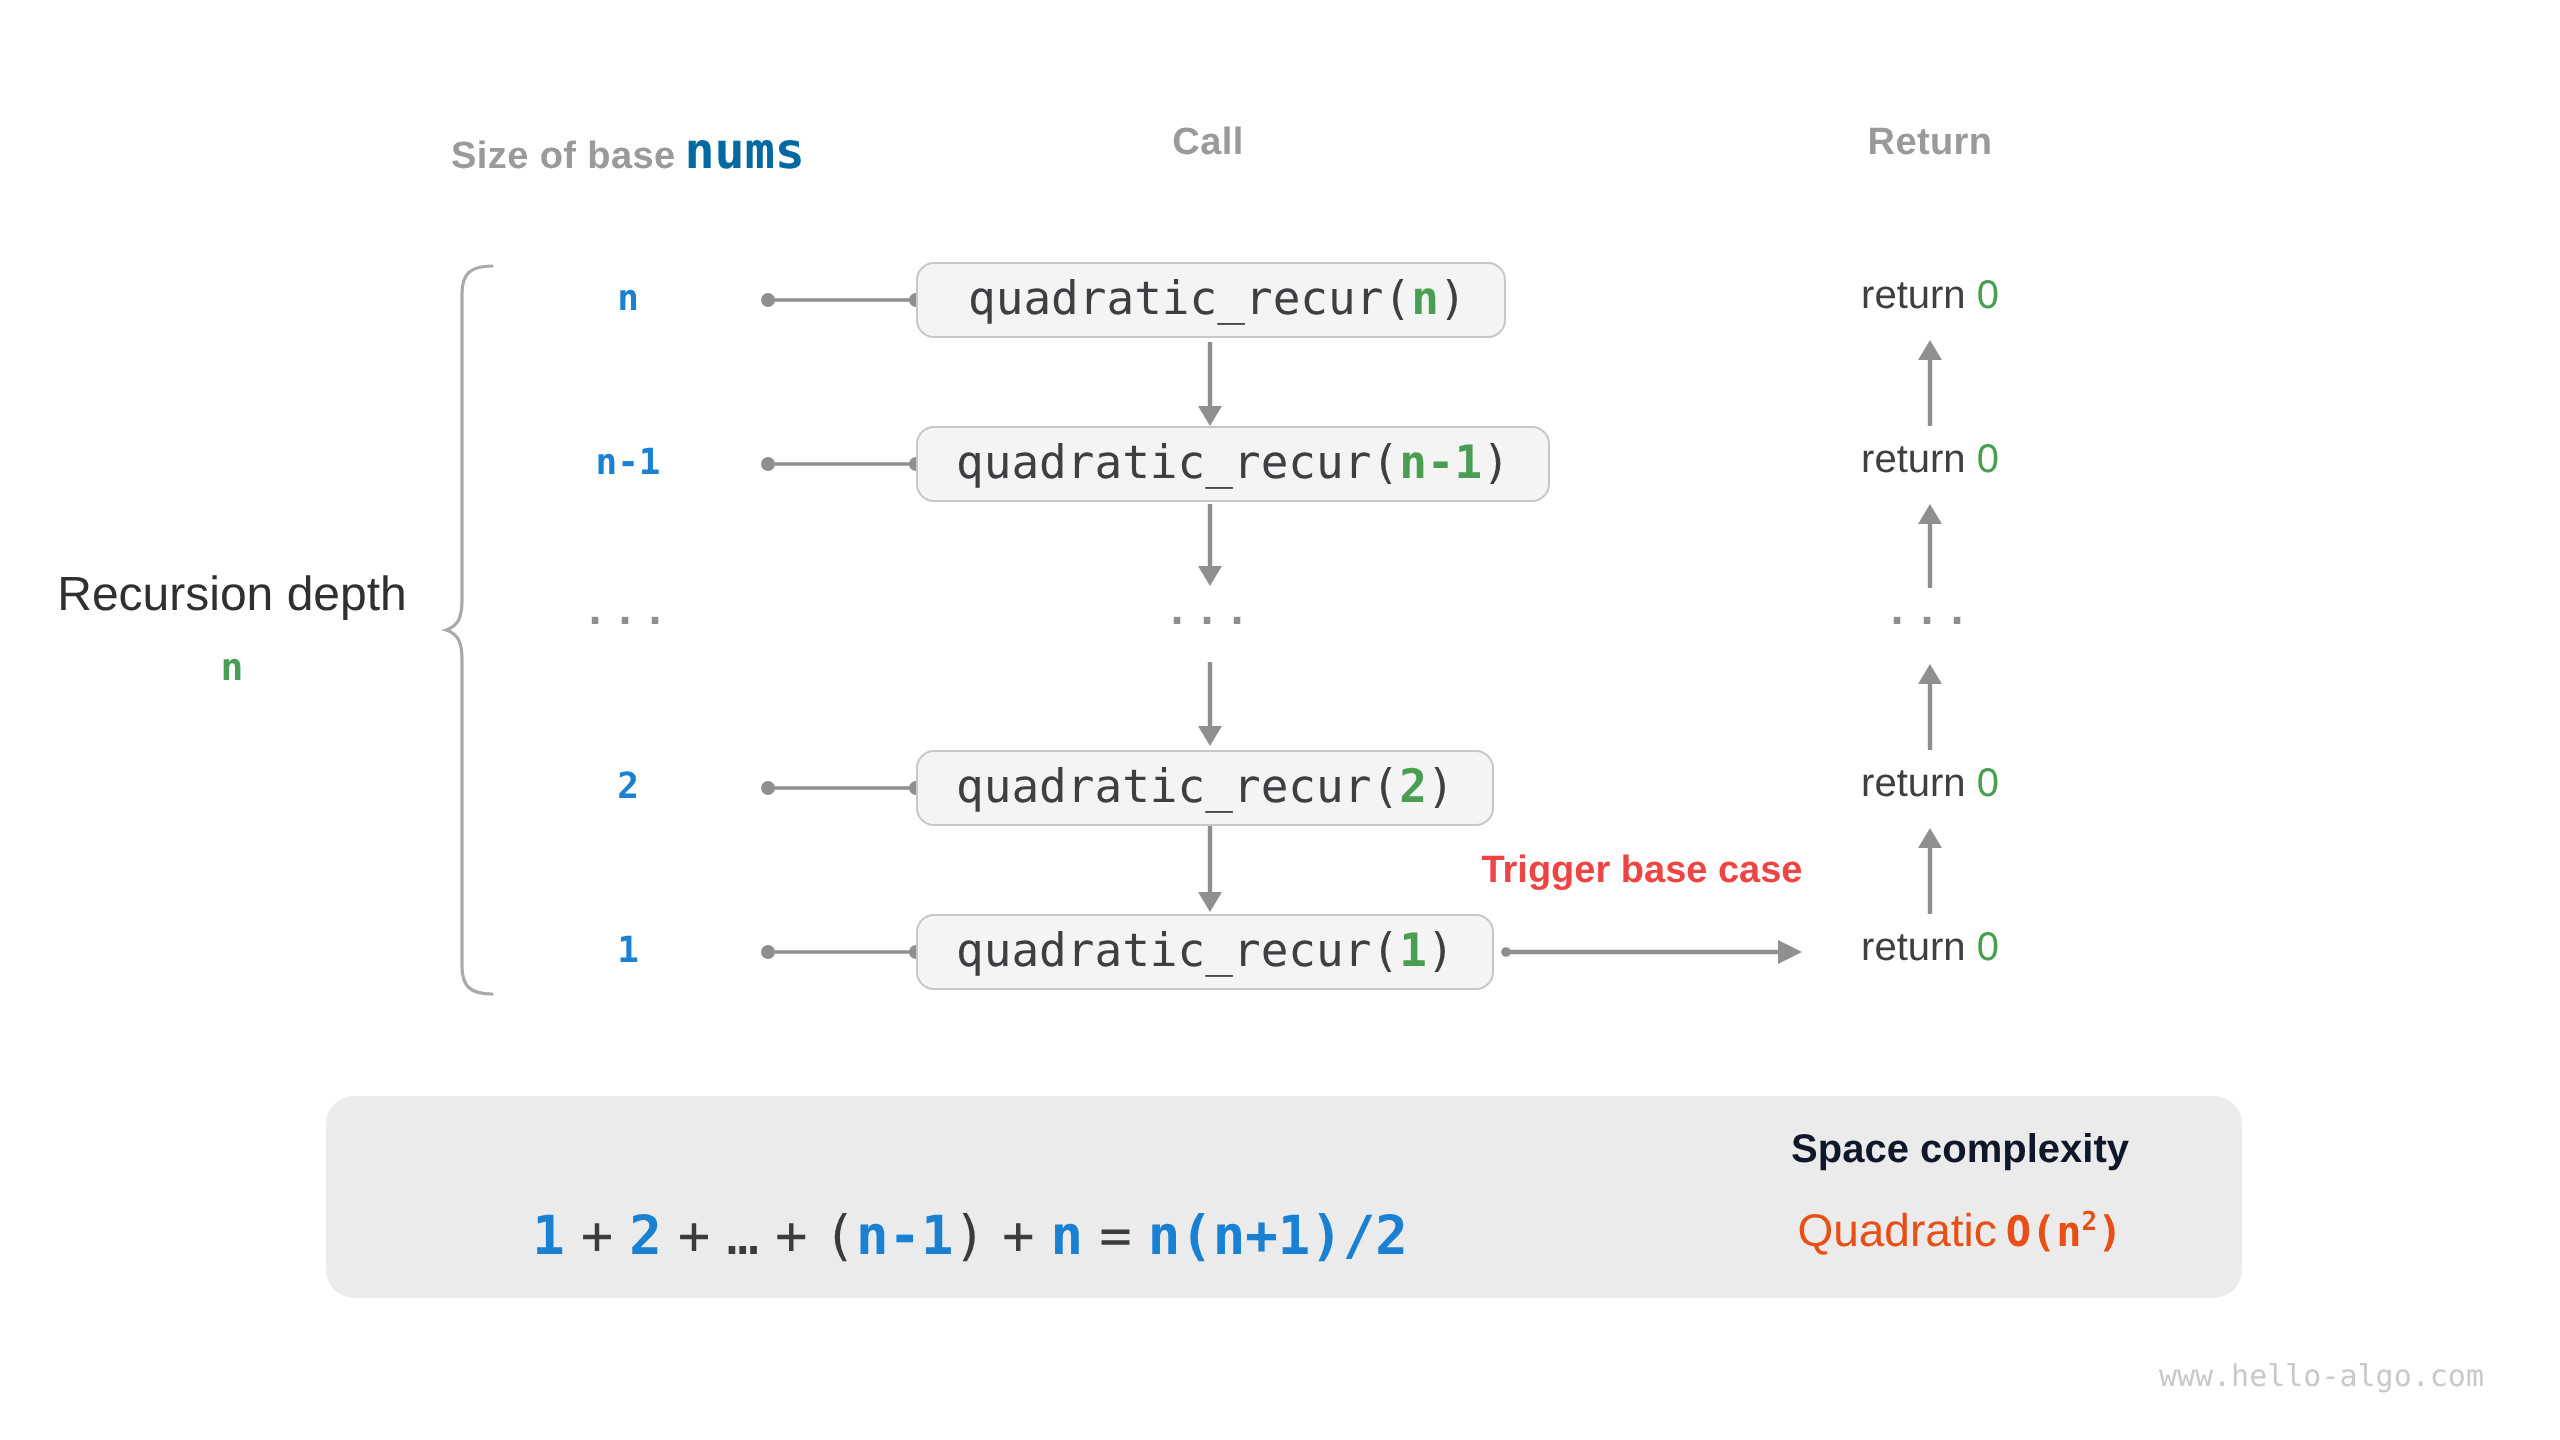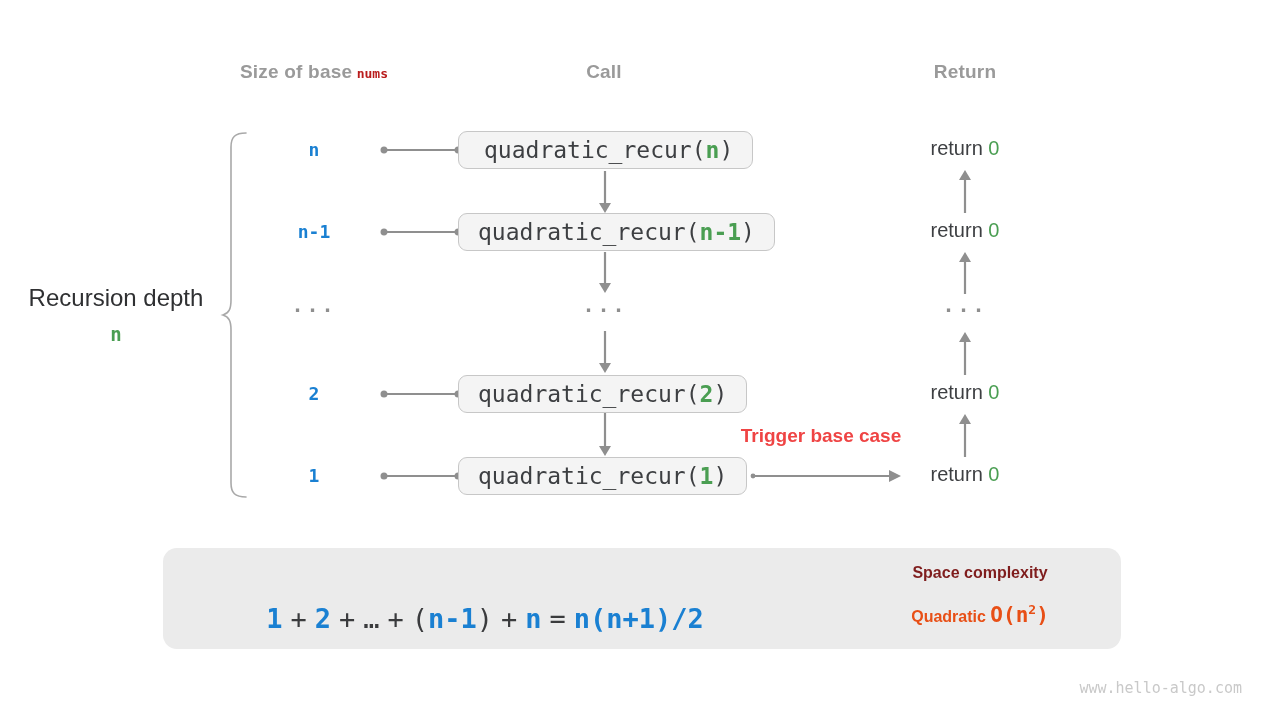--- a/index.html
+++ b/index.html
@@ -3,21 +3,21 @@
 <meta charset="utf-8">
 <style>
   * { margin:0; padding:0; box-sizing:border-box; }
   html,body { width:1280px; height:720px; background:#ffffff; overflow:hidden; }
   body { font-family:"Liberation Sans", sans-serif; position:relative; }
   .stage { position:absolute; left:0; top:0; width:1280px; height:720px; }
   .abs { position:absolute; }
   .ctr { text-align:center; }
 
   .col-header { font-weight:bold; font-size:19px; color:#9a9a9a; letter-spacing:.2px; }
-  .hdr-code { font-family:"DejaVu Sans Mono", monospace; font-size:13px; color:#b91c1c; }
+  .hdr-code { font-family:"DejaVu Sans Mono", monospace; font-size:25px; color:#0369a1; }
 
   .size-label { font-family:"DejaVu Sans Mono", monospace; font-weight:bold;
                 font-size:18px; color:#1a80d2; }
   .ellipsis-txt { font-family:"DejaVu Sans Mono", monospace; font-weight:bold;
                   font-size:20px; color:#8f8f8f; letter-spacing:3px; }
 
   .call-box { position:absolute; left:458px; height:38px; line-height:36px;
               background:#f4f4f4; border:1px solid #c7c7c7; border-radius:9px;
               padding:0 19px; font-family:"DejaVu Sans Mono", monospace;
               font-size:23px; color:#3d3f42; white-space:nowrap; }
@@ -33,22 +33,22 @@
 
   .trigger { font-weight:bold; font-size:19px; color:#ef4444; }
 
   .summary-box { position:absolute; left:163px; top:548px; width:958px; height:101px;
                  background:#ebebeb; border-radius:14px; }
   .sum-line1 { font-size:19px; color:#343537; }
   .formula { font-family:"DejaVu Sans Mono", monospace; font-size:27px; white-space:nowrap; }
   .formula span { margin:0 4px; }
   .fb { color:#1a80d2; font-weight:bold; }
   .fd { color:#3a3b3d; }
-  .space-title { font-weight:bold; font-size:16px; color:#7f1d1d; }
-  .space-name { font-weight:bold; font-size:16px; color:#e84f16; }
+  .space-title { font-weight:bold; font-size:20px; color:#0f172a; }
+  .space-name { font-weight:normal; font-size:23px; color:#e84f16; }
   .space-o { font-family:"DejaVu Sans Mono", monospace; font-weight:bold;
              font-size:21px; color:#e84f16; }
   .space-o sup { font-size:62%; }
 
   .footer { font-family:"DejaVu Sans Mono", monospace; font-size:15px; color:#c9c9c9; }
 
   svg.wires { position:absolute; left:0; top:0; pointer-events:none; }
 </style>
 </head>
 <body>

